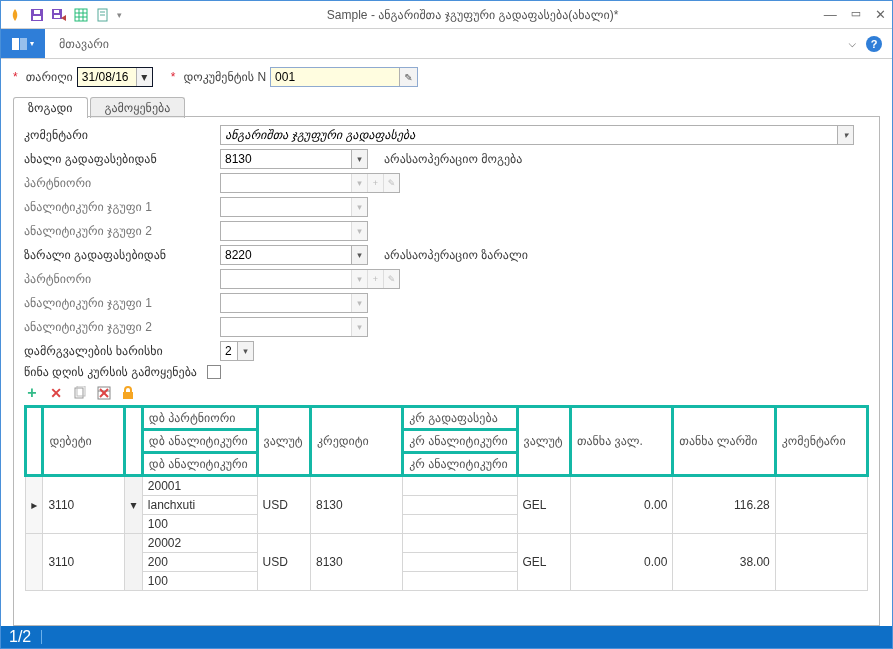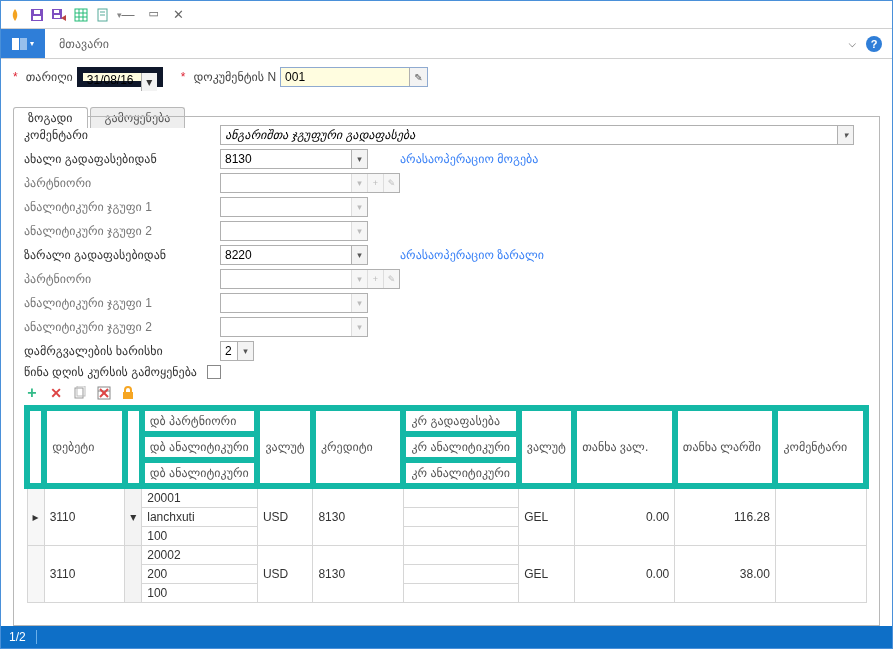--- a/index.html
+++ b/index.html
@@ -52,22 +52,22 @@
   }
   
   .hdr {
     padding: 8px 12px 6px 12px;
     display:flex; gap:18px; align-items:center;
     border-bottom: 0;
   }
   .req { color:#d23; margin-right:4px;}
   .label { color:#444; }
   .date-box {
-    display:inline-flex; align-items:flex-start;
-    border:6px solid #0f172a;
+    display:inline-flex; align-items:center;
+    border:1px solid #0f172a;
     background:#fffde0;
     height:20px;
   }
   .date-box input {
     border:none; background:transparent; padding:0 4px;
     width:58px; font: inherit; outline:none;
   }
   .date-box .dd {
     width:16px; height:18px; border-left:1px solid #b0b0b0;
     display:flex;align-items:center;justify-content:center;
@@ -95,21 +95,21 @@
     position:relative;
   }
   .tab {
     padding:3px 14px;
     border:1px solid #b8b8b8;
     border-bottom:none;
     border-radius:3px 3px 0 0;
     background:#eee;
     color:#555;
     margin-right:2px;
-    position:relative; top:11px;
+    position:relative; top:1px;
   }
   .tab.active { background:#fff; color:#333; z-index:2;}
   .tab-underline {
     position:absolute; left:0; right:0; bottom:0;
     height:1px; background:#b8b8b8; z-index:1;
   }
   
   .panel {
     margin:0 12px 0 12px;
     border:1px solid #b8b8b8;
@@ -134,38 +134,38 @@
     font:inherit; outline:none;
   }
   .combo .dd {
     width:16px; height:18px; border-left:1px solid #b0b0b0;
     background:#f3f3f3; display:flex;align-items:center;justify-content:center;
     font-size:9px; color:#555;
   }
   .combo .dd.disabled { color:#bbb; background:#f6f6f6; border-left-color:#ddd;}
   .combo.full { width: 634px; font-style: italic; }
   .combo.w150 input { width:130px; }
-  .desc-text { color:#3b82f6; margin-left:22px; }
+  .desc-text { color:#404040; margin-left:6px; }
   .checkbox {
     width:14px; height:14px; border:1px solid #888; display:inline-block;
   }
   
   .grid-toolbar {
     display:flex; gap:8px; align-items:center;
     margin:6px 0 4px 0;
   }
   .grid-toolbar .tb { width:16px; height:16px; display:flex;align-items:center;justify-content:center;}
   
   .grid {
     border:1px solid #c6c6c6;
     width:100%;
     border-collapse:collapse;
   }
   .grid .gh th {
-    border:6px solid #14b8a6;
+    border:3px solid #14b8a6;
     background:#fff;
     color:#555;
     font-weight:normal;
     padding:3px 5px;
     text-align:left;
     height:18px;
     overflow:hidden; white-space:nowrap;
   }
   .grid td {
     border:1px solid #d6d6d6;
@@ -173,21 +173,21 @@
     height:18px;
     white-space:nowrap;
   }
   .grid .sel-col { width:14px; text-align:center; background:#f7f7f7;}
   .grid .dd-col { width:14px; text-align:center; background:#f3f3f3;}
   .grid td.num { text-align:right; }
   
   .status {
     height:22px; background:#0e6fc7; color:#fff;
     display:flex; align-items:center; padding:0 8px;
-    font-size:12px;
+    font-size:16px;
     margin-top:auto;
   }
   .status .sep { width:1px; height:14px; background:#6bb0ea; margin:0 10px;}
   svg { display:block; }
 </style>
 </head>
 <body>
 
 <div class="titlebar">
   <div class="qa-icons">
@@ -222,20 +222,21 @@
     </span>
     <span class="ico">
       <svg width="12" height="14" viewBox="0 0 12 14">
           <rect x="1" y="1" width="9" height="12" fill="#fff" stroke="#5a9"></rect>
           <line x1="3" y1="4" x2="8" y2="4" stroke="#5a9"></line>
           <line x1="3" y1="7" x2="8" y2="7" stroke="#5a9"></line>
         </svg>
     </span>
     <span style="font-size:9px;color:#888;">▾</span>
   </div>
+  <div class="title">Sample - ანგარიშთა ჯგუფური გადაფასება(ახალი)*</div>
   <div class="win-btns">
     <span>—</span>
     <span style="font-size:11px;">▭</span>
     <span>✕</span>
   </div>
 </div>
 
 <div class="ribbon">
   <div class="panes">
     <svg width="16" height="12" viewBox="0 0 16 12">

